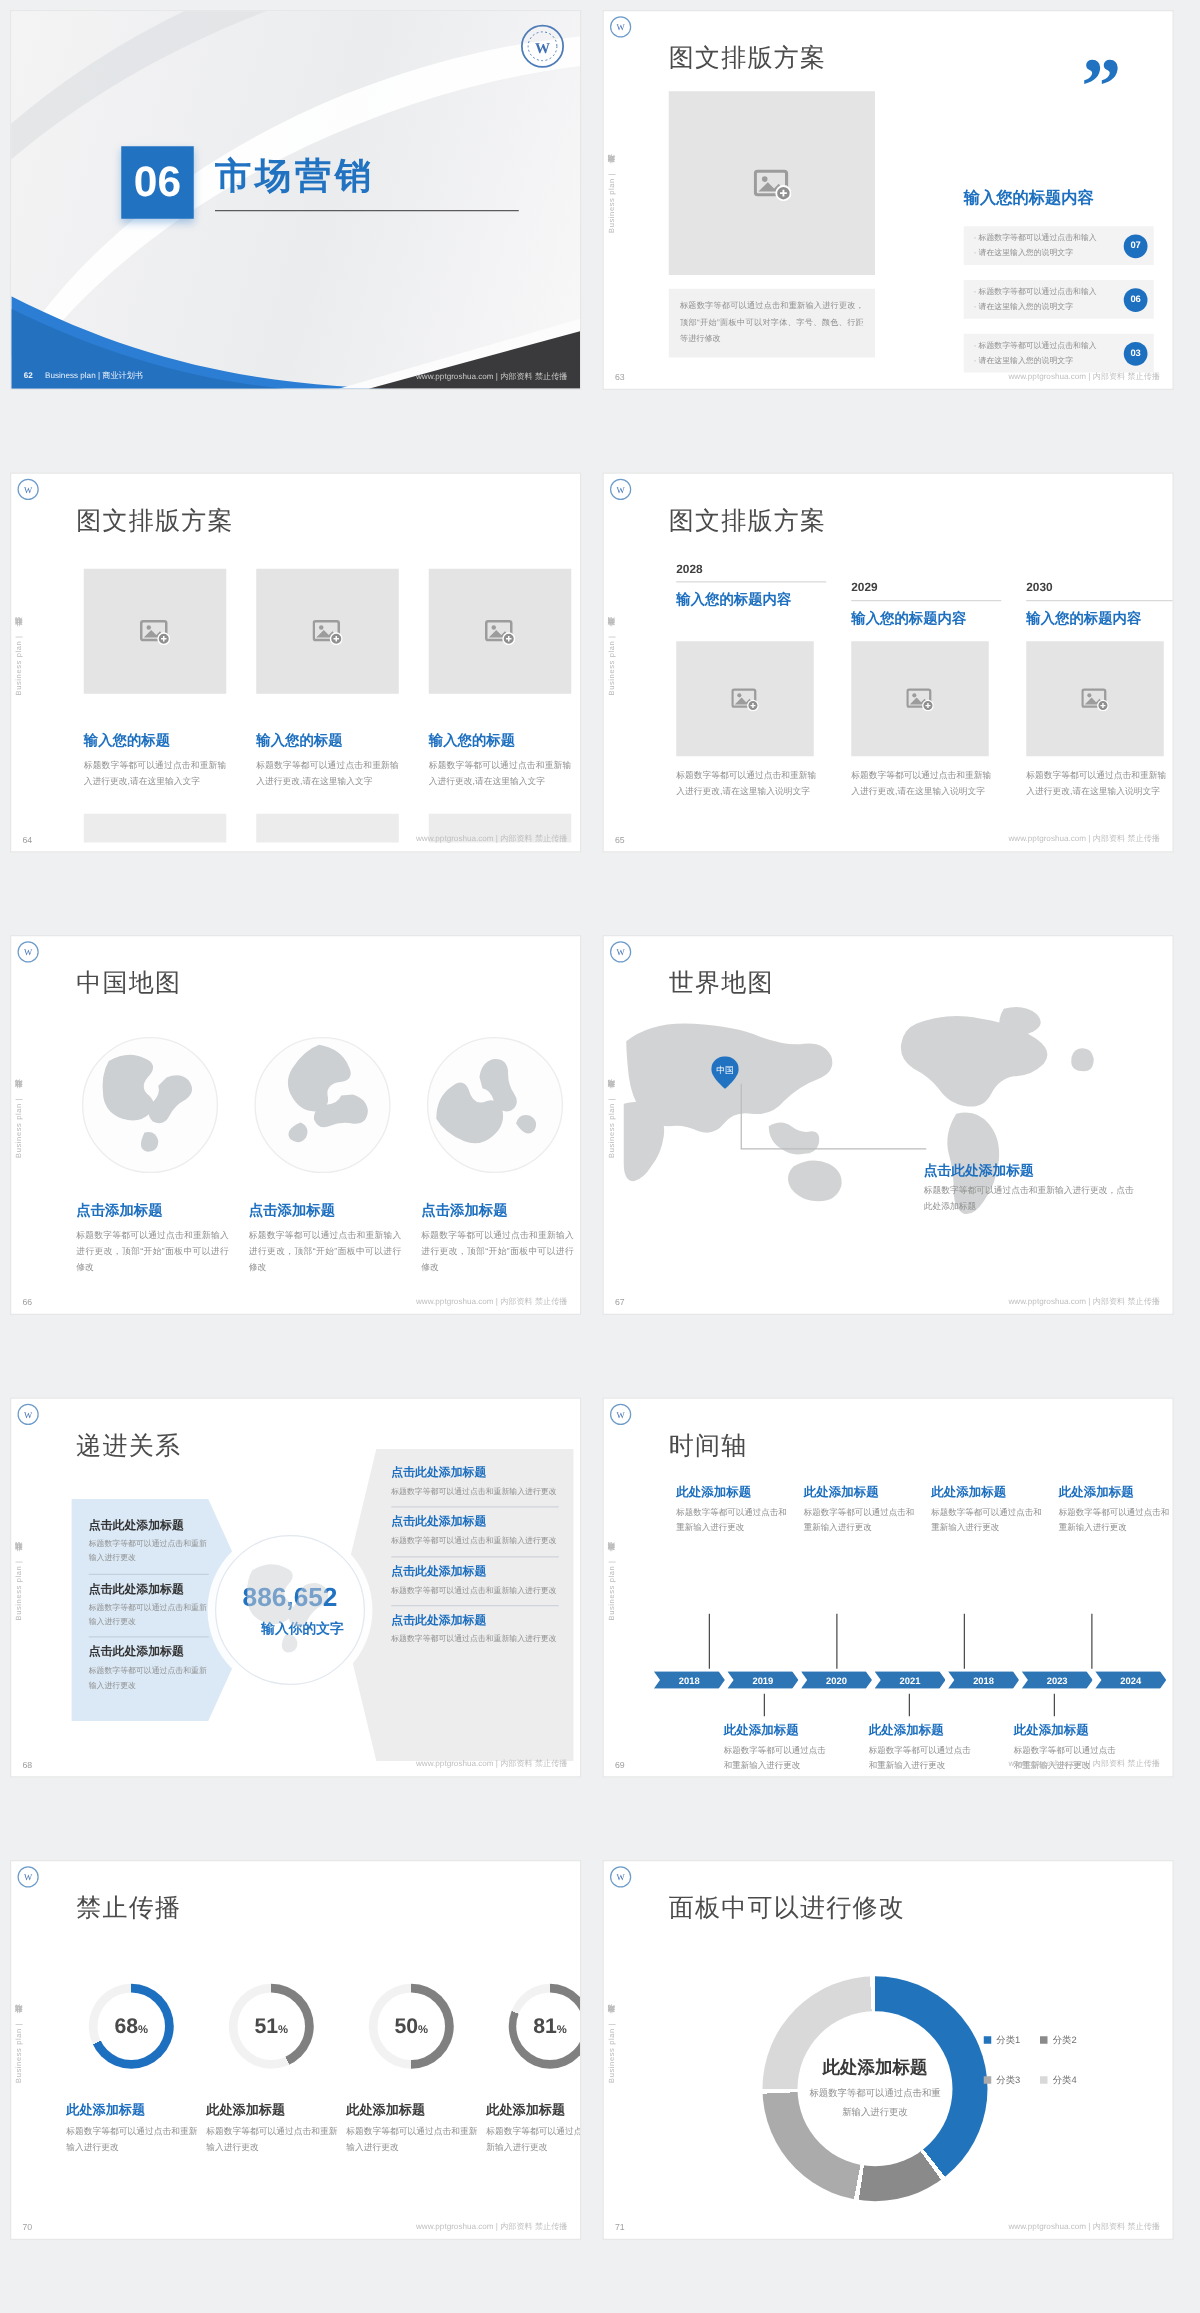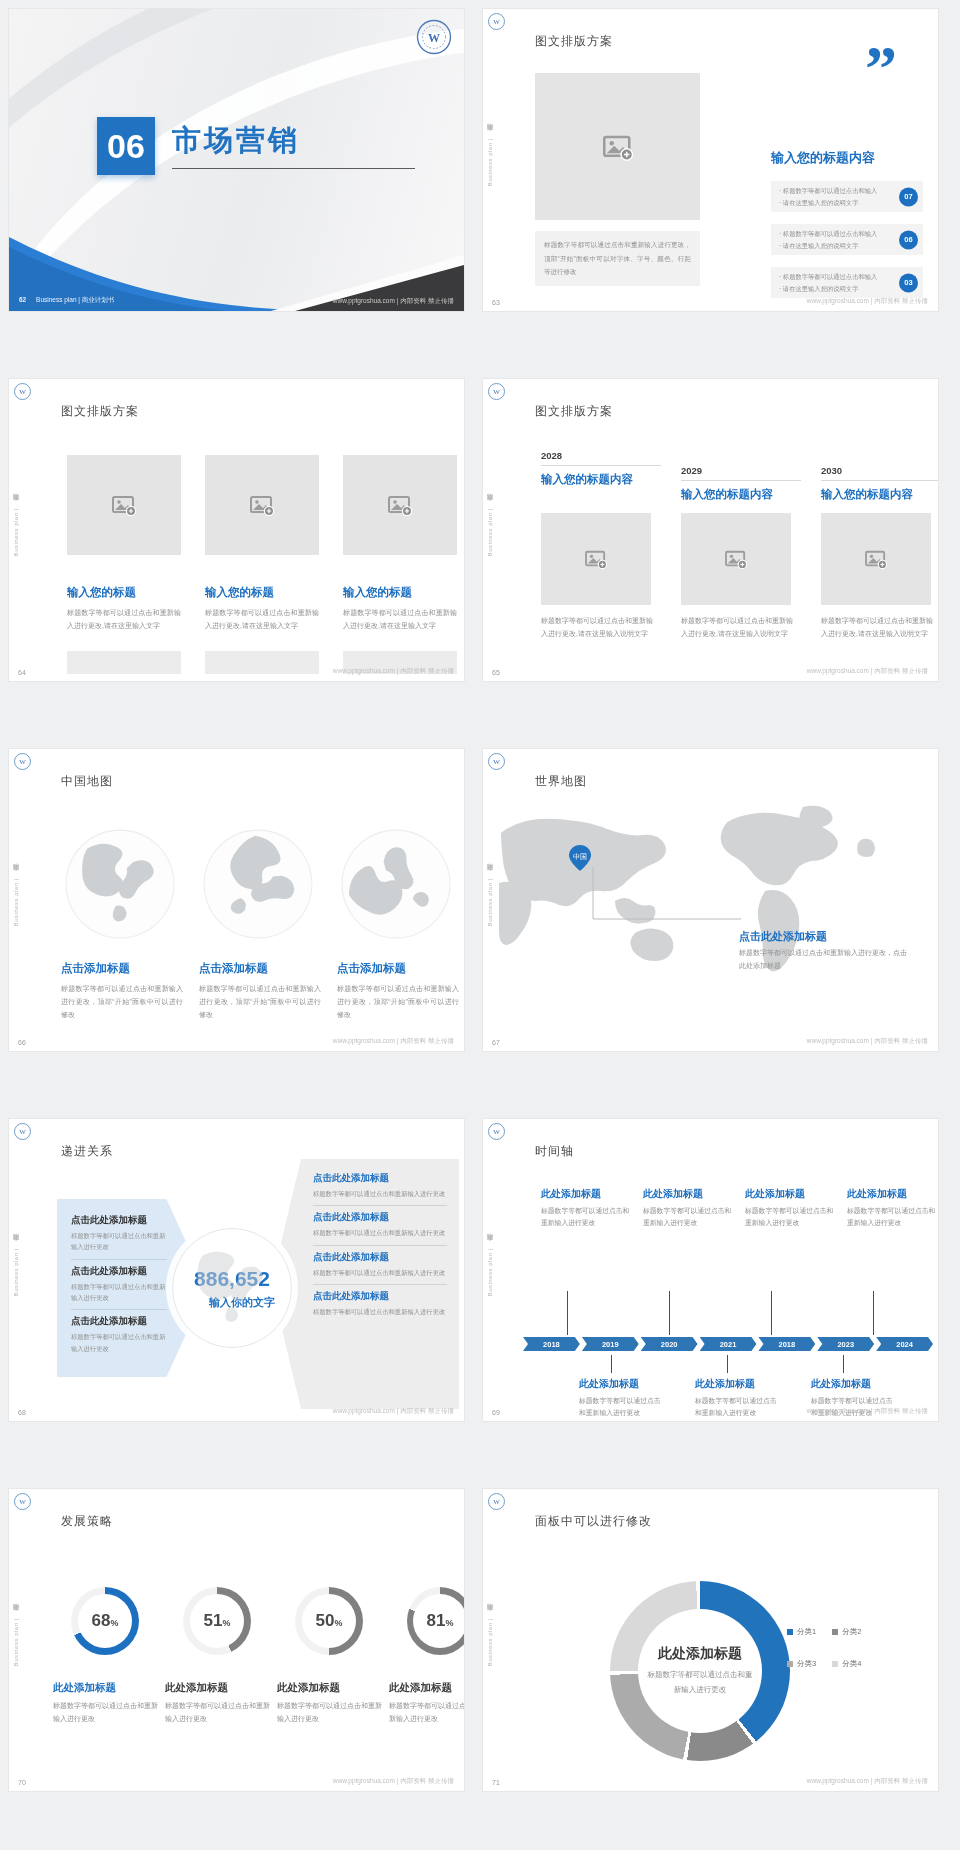--- a/index.html
+++ b/index.html
@@ -7,21 +7,21 @@
        font-family:"Liberation Sans","DejaVu Sans",sans-serif;
        -webkit-font-smoothing:antialiased;}
   .sl{position:absolute;width:455px;height:302px;background:#fff;overflow:hidden;
       box-shadow:0 0 0 1px #e7e7e8;}
   #s62{left:9px;top:9px} #s63{left:483px;top:9px}
   #s64{left:9px;top:379px} #s65{left:483px;top:379px}
   #s66{left:9px;top:749px} #s67{left:483px;top:749px}
   #s68{left:9px;top:1119px} #s69{left:483px;top:1119px}
   #s70{left:9px;top:1489px} #s71{left:483px;top:1489px}
 
-  .s-title{position:absolute;left:52px;top:24px;font-size:12px;color:#4b4b4b;letter-spacing:1px;}
+  .s-title{position:absolute;left:52px;top:24px;font-size:20px;color:#4b4b4b;letter-spacing:1px;}
   .logo-badge{position:absolute;left:5px;top:4px;width:15px;height:15px;border-radius:50%;
       border:1px solid #6e9cc9;display:flex;align-items:center;justify-content:center;
       font-size:7px;color:#3f6fb5;font-family:"Liberation Serif","DejaVu Serif",serif;}
   .side-label{position:absolute;left:3px;top:50%;transform:translateY(-50%) rotate(180deg);
       writing-mode:vertical-rl;font-size:6px;color:#b9b9b9;letter-spacing:.5px;white-space:nowrap;}
   .f-site{position:absolute;right:10px;bottom:5px;font-size:6.5px;color:#bfbfbf;}
   .f-num{position:absolute;left:9px;bottom:5px;font-size:7px;color:#9e9e9e;}
 
   
   #s62{background:linear-gradient(106deg,#f4f4f5 0%,#ebecee 55%,#f8f8f9 100%);}
@@ -457,21 +457,21 @@
     <div class="tl-b">标题数字等都可以通过点击和重新输入进行更改</div>
   </div>
 
   <div class="f-num">69</div>
   <div class="f-site">www.pptgroshua.com | 内部资料 禁止传播</div>
 </div>
 
 <div class="sl" id="s70">
   <div class="logo-badge">W</div>
   <div class="side-label">Business plan | 商业计划书</div>
-  <div class="s-title">发展策略</div>
+  <div class="s-title">禁止传播</div>
 
   <div class="ring" style="left: 62px; top: 98px; background: conic-gradient(rgb(29, 111, 192) 0deg, rgb(29, 111, 192) 68%, rgb(242, 242, 242) 68%, rgb(242, 242, 242) 100%);">
     <div class="pct"><span>68</span><span class="u">%</span></div>
   </div>
   <div class="ring" style="left: 174px; top: 98px; background: conic-gradient(rgb(128, 128, 128) 0deg, rgb(128, 128, 128) 43%, rgb(242, 242, 242) 43%, rgb(242, 242, 242) 100%);">
     <div class="pct"><span>51</span><span class="u">%</span></div>
   </div>
   <div class="ring" style="left: 286px; top: 98px; background: conic-gradient(rgb(128, 128, 128) 0deg, rgb(128, 128, 128) 50%, rgb(242, 242, 242) 50%, rgb(242, 242, 242) 100%);">
     <div class="pct"><span>50</span><span class="u">%</span></div>
   </div>

